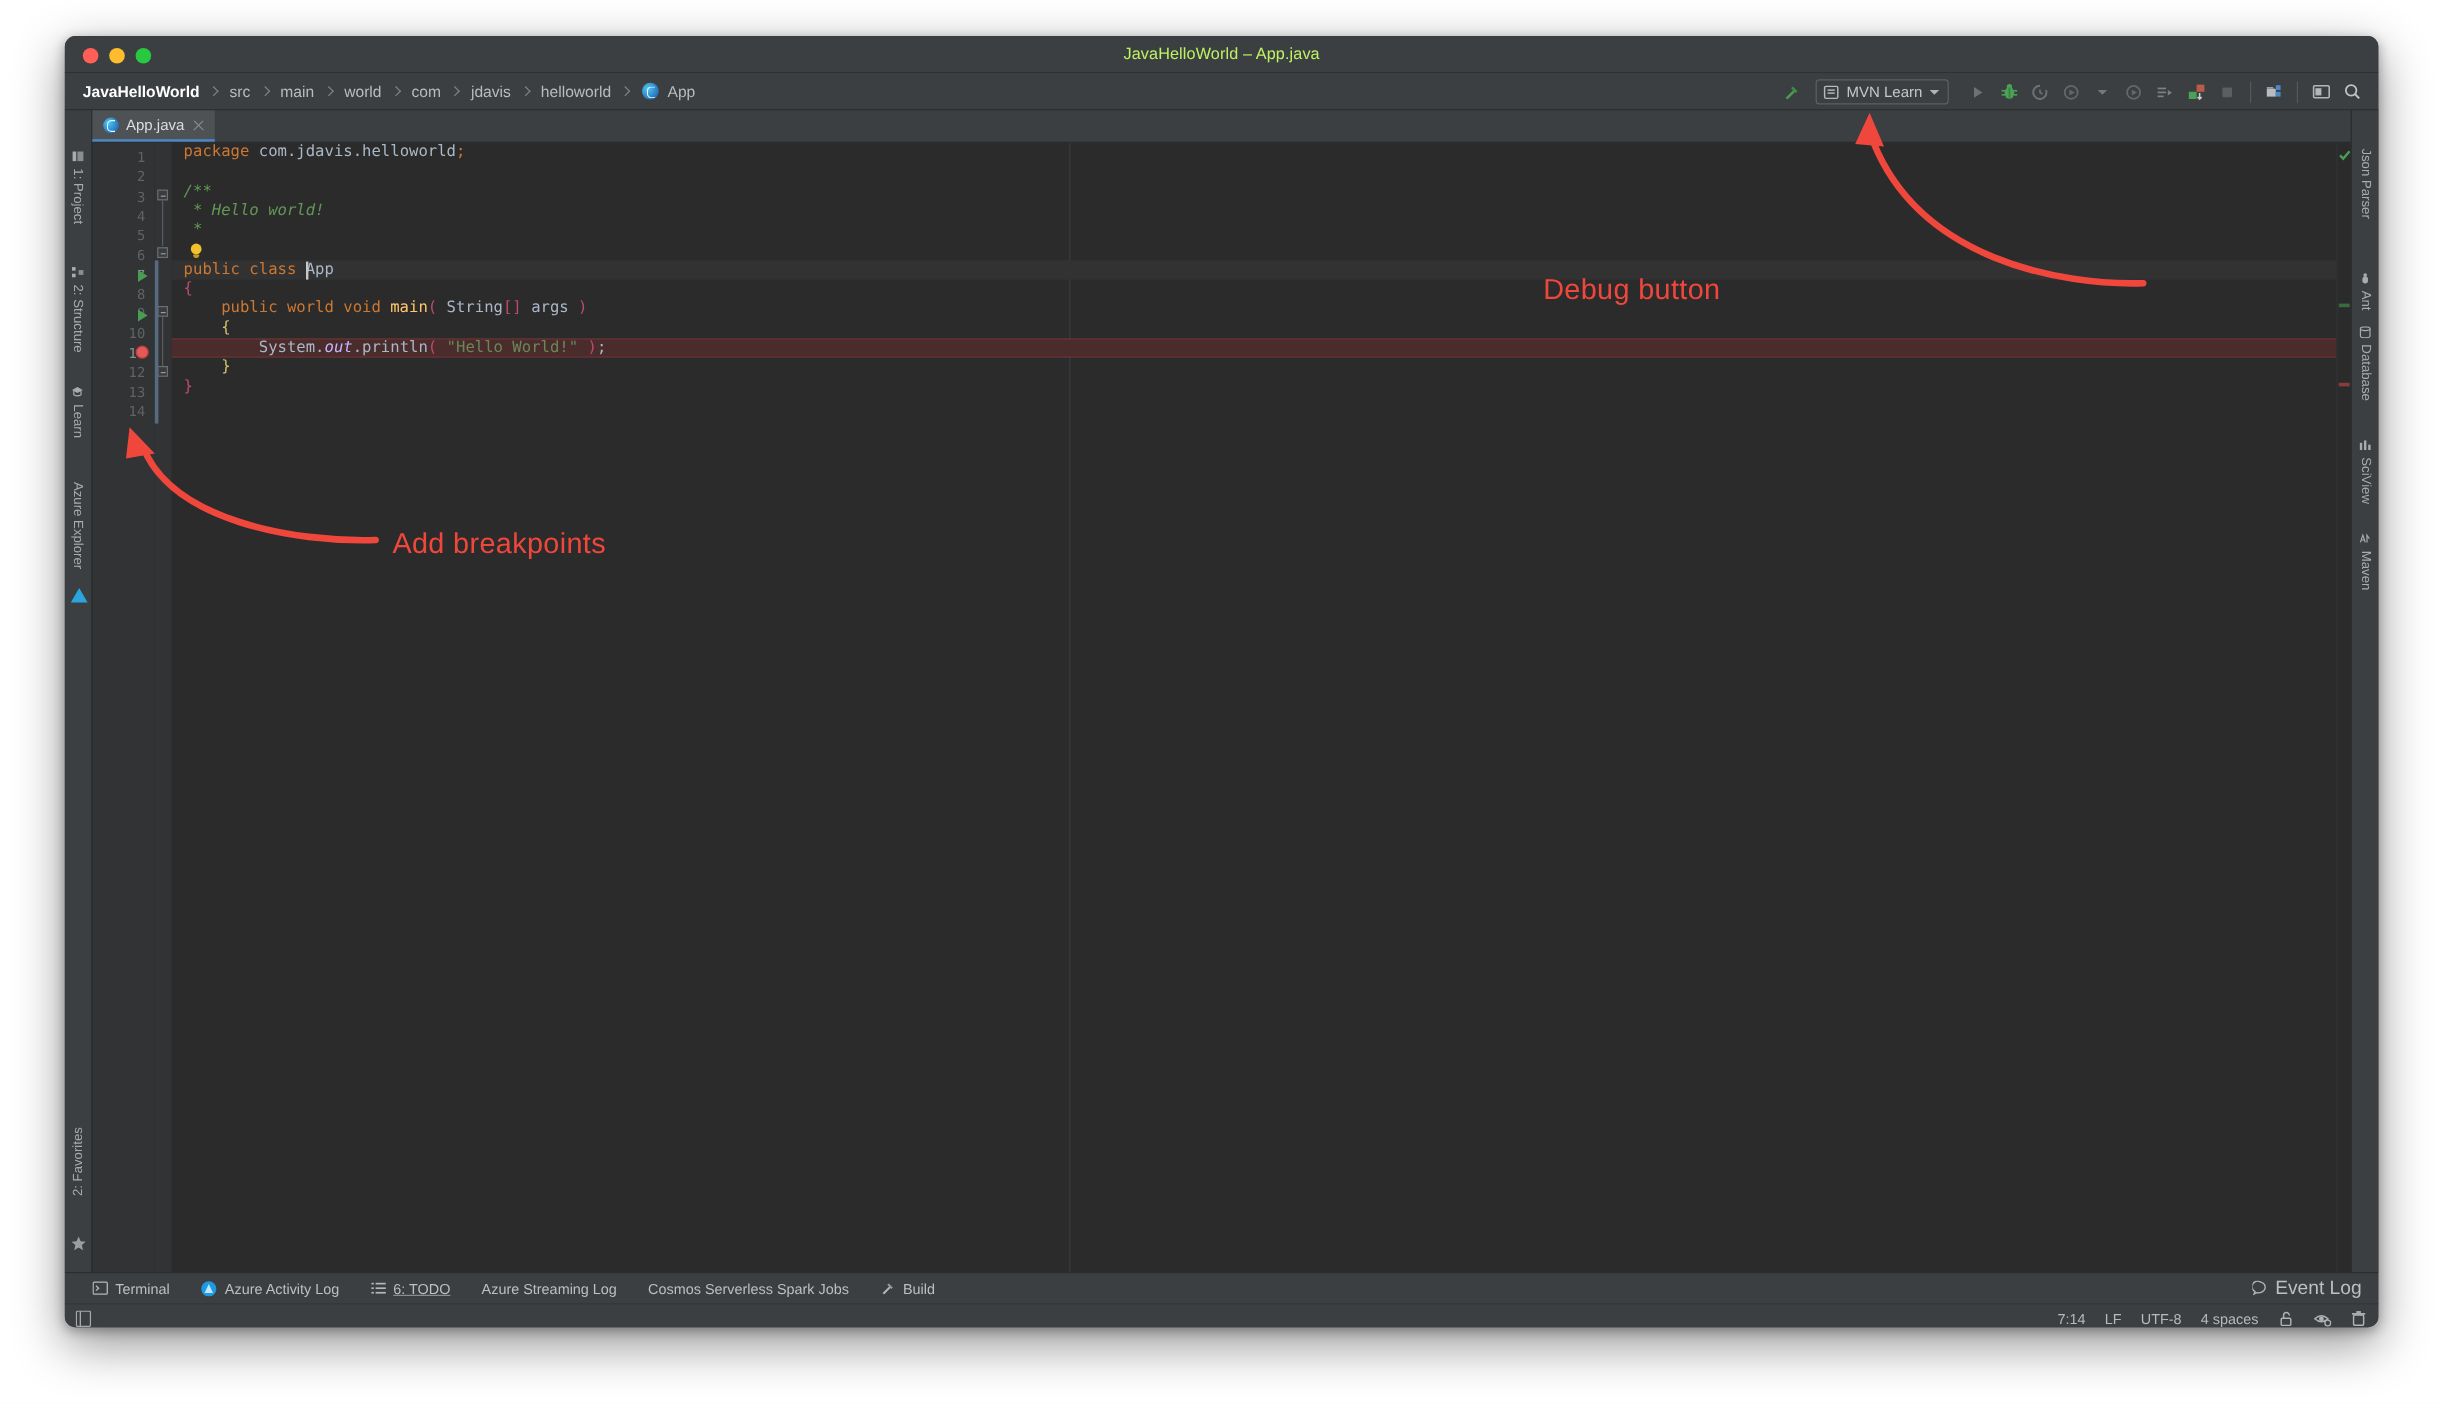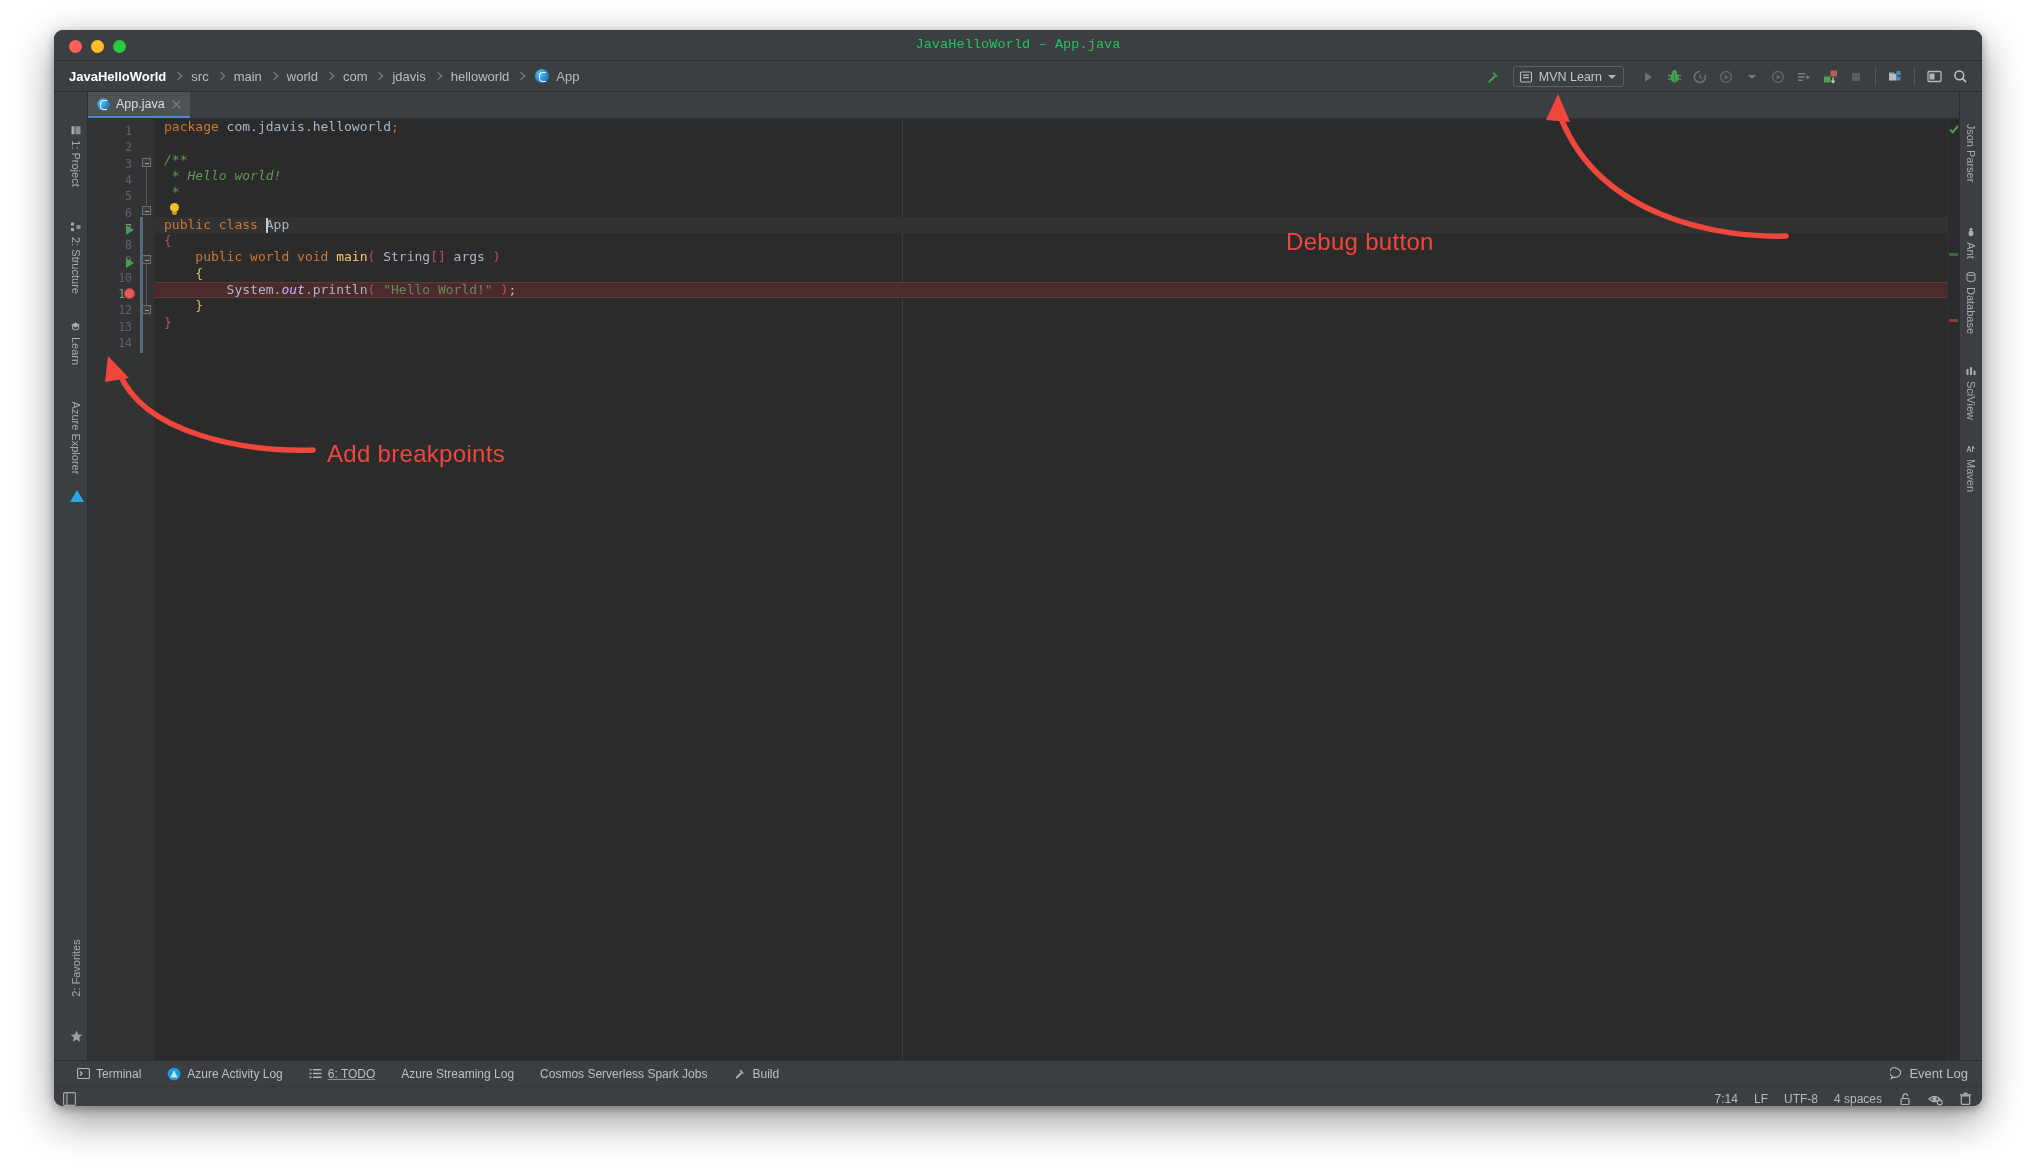--- a/index.html
+++ b/index.html
@@ -28,23 +28,22 @@
     height: 31px;
     background: #3c3f41;
     border-bottom: 1px solid #2e3133;
   }
   .traffic { position: absolute; top: 10px; width: 13px; height: 13px; border-radius: 50%; }
   .tl-red    { left: 15px;  background: #ff5f57; }
   .tl-yellow { left: 37px;  background: #febc2e; }
   .tl-green  { left: 59px;  background: #28c840; }
   #win-title {
     position: absolute; left: 0; right: 0; top: 7px;
-    text-align: center; font-size: 13.5px; color: #22c55e;
+    text-align: center; font-size: 13.5px; color: #bef264;
     letter-spacing: .1px;
-    font-family: Liberation Mono, monospace;
   }
 
   
   #navbar {
     position: relative;
     height: 31px;
     background: #3c3f41;
     display: flex; align-items: center;
     padding-left: 14px;
     border-bottom: 1px solid #2b2d2e;
@@ -99,21 +98,20 @@
     border-left: 4px solid transparent; border-right: 4px solid transparent;
     border-top: 4.5px solid #b0b3b5;
   }
 
   
   #body {
     position: relative;
     height: 968px;
     background: #2b2b2b;
     display: flex;
-    margin-left: 11px;
   }
 
   
   .strip {
     width: 23px; background: #3c3f41;
     position: relative; flex: none;
   }
   #strip-left { border-right: 1px solid #2b2d2e; }
   #strip-right { border-left: 1px solid #2b2d2e; }
   .vlabel {
@@ -280,21 +278,21 @@
     position: relative;
   }
   .bt-item {
     display: flex; align-items: center; gap: 6px;
     font-size: 12px; color: #bdbfc0;
     margin-right: 26px; white-space: nowrap;
   }
   #eventlog {
     position: absolute; right: 14px;
     display: flex; align-items: center; gap: 6px;
-    font-size: 13px; color: #bdbfc0; text-align: center;
+    font-size: 16px; color: #bdbfc0; text-align: center;
   }
 
   
   #statusbar {
     height: 24px; background: #3c3f41;
     display: flex; align-items: center;
     position: relative; flex: none;
     border-top: 1px solid #343739;
   }
   #status-right {

